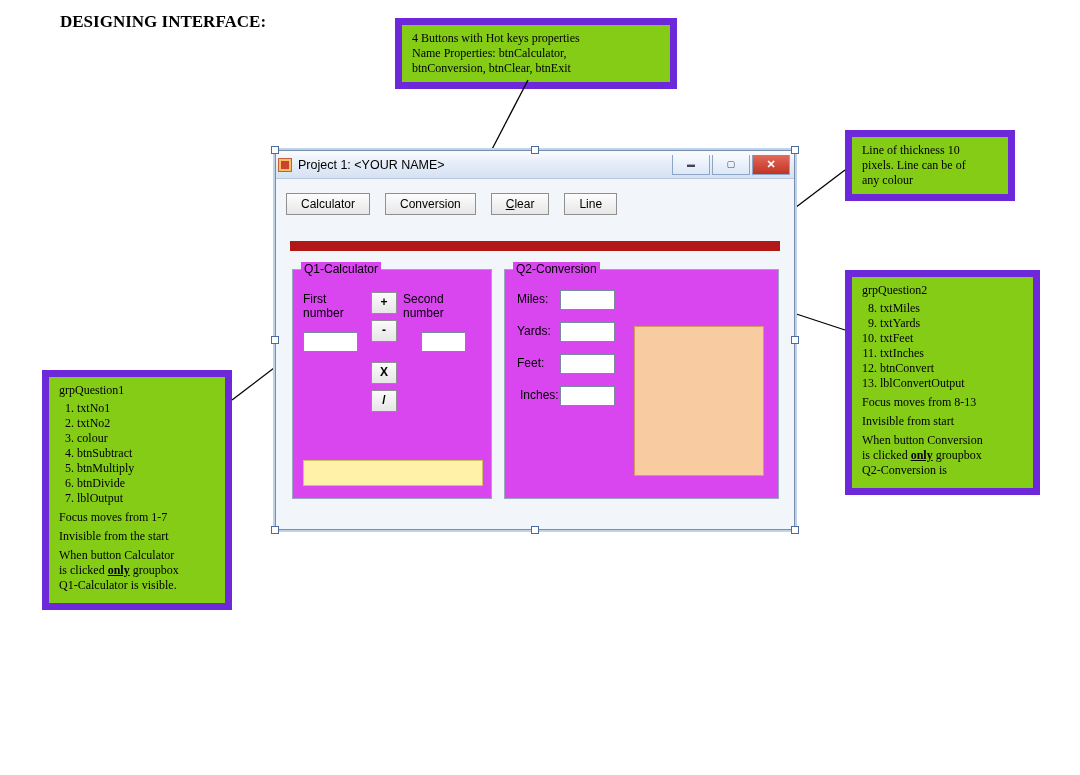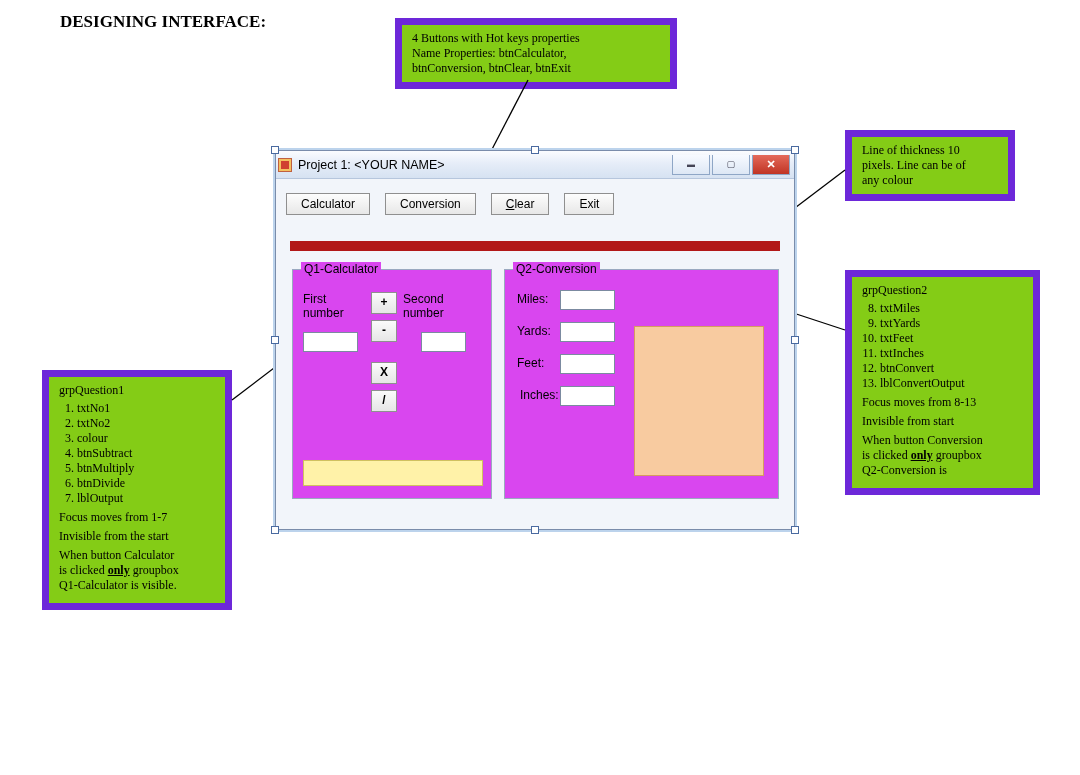--- a/index.html
+++ b/index.html
@@ -219,21 +219,21 @@
       <div class="win-btn min"></div>
       <div class="win-btn max"></div>
       <div class="win-btn close"></div>
     </div>
   </div>
   <div class="client">
     <div class="top-buttons">
       <button class="wf-button">Calculator</button>
       <button class="wf-button">Conversion</button>
       <button class="wf-button"><span style="text-decoration:underline">C</span>lear</button>
-      <button class="wf-button">Exit</button>
+      <button class="wf-button">Line</button>
     </div>
 
     <div class="red-line"></div>
 
     <div class="groupbox gb-calc">
       <div class="gb-title">Q1-Calculator</div>
       <div class="lbl" style="top:22px; left:10px; white-space:pre-line;">First
 number</div>
       <div class="lbl" style="top:22px; left:110px; white-space:pre-line;">Second
 number</div>

